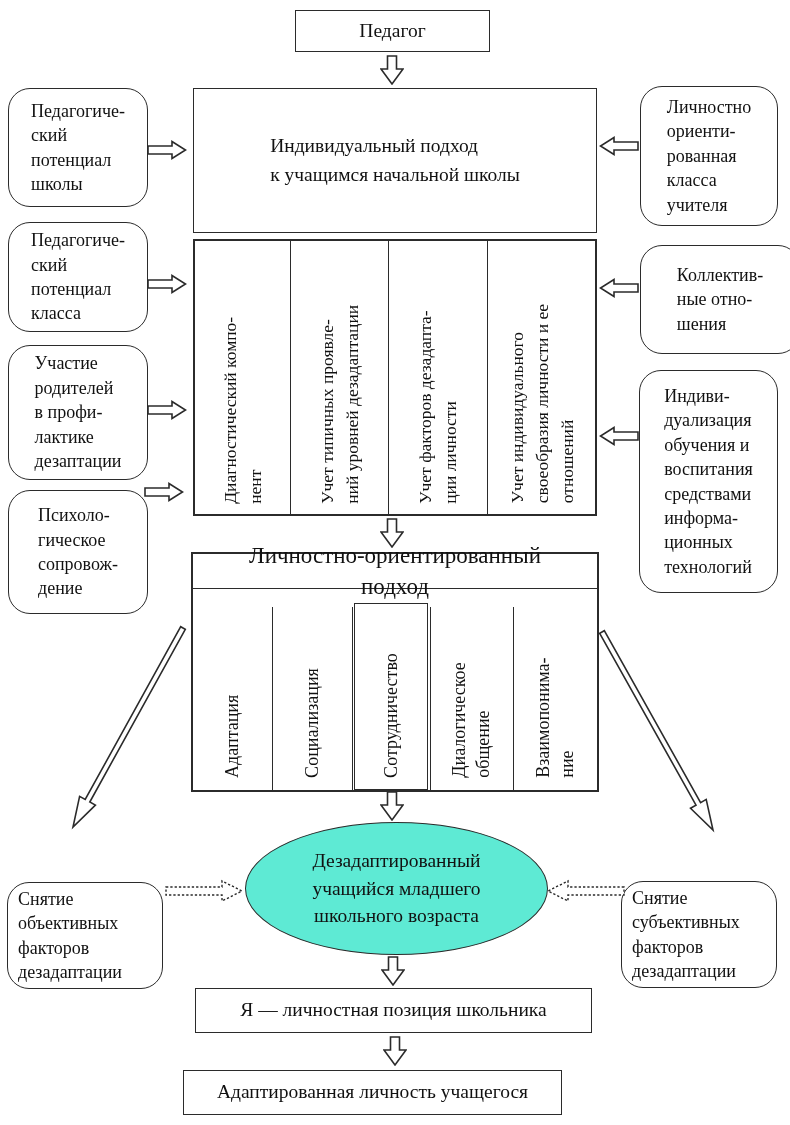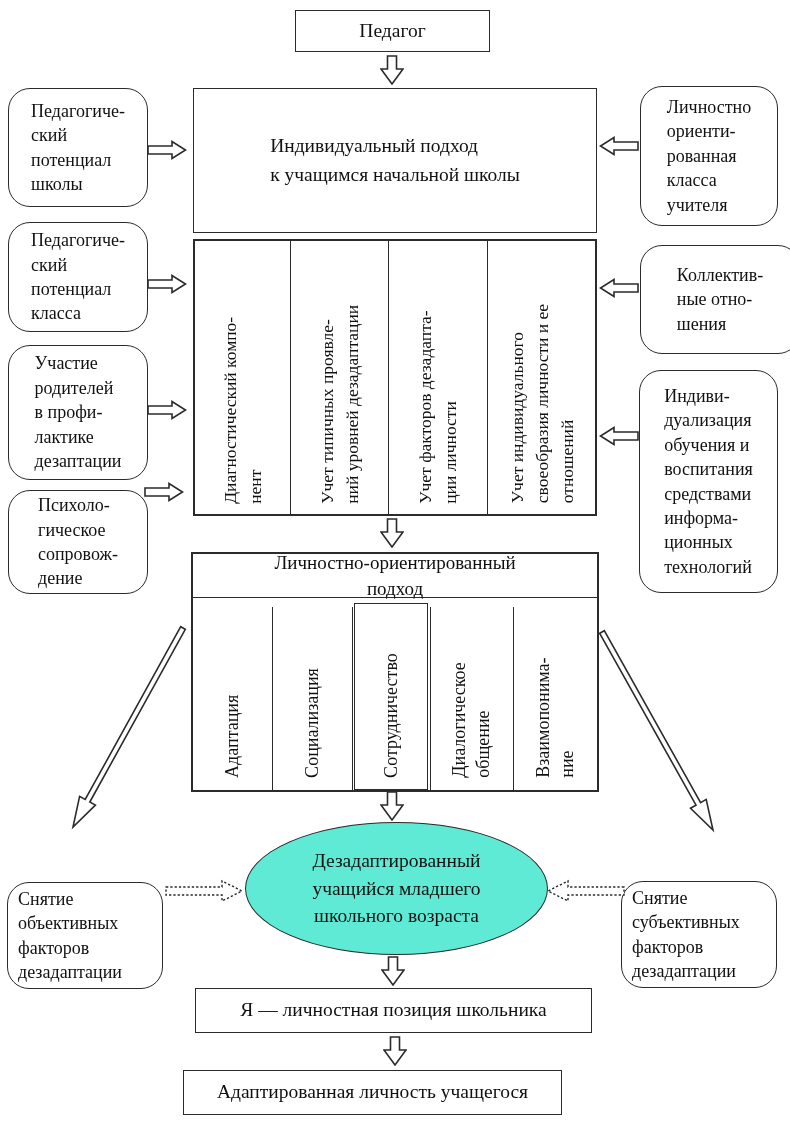--- a/index.html
+++ b/index.html
@@ -20,23 +20,23 @@
   }
   .vcell{
     position:absolute;box-sizing:border-box;display:flex;align-items:center;justify-content:center;
   }
   .divL{border-left:1.8px solid #2b2b2b;}
   .vtext{
     flex:none;transform:rotate(-90deg);white-space:pre-line;text-align:left;
   }
   .t1 .vtext{width:252px;font-size:17.5px;line-height:1.42;}
   .lop-head{
-    position:absolute;left:0;top:0;width:100%;height:44px;box-sizing:border-box;
+    position:absolute;left:0;top:0;width:100%;height:35px;box-sizing:border-box;
     border-bottom:1.8px solid #2b2b2b;display:flex;align-items:center;justify-content:center;
-    text-align:center;font-size:19px;line-height:1.35;
+    text-align:center;font-size:23px;line-height:1.35;
   }
   .lop .vtext{width:158px;font-size:18px;line-height:1.32;}
   .inner-frame{
     position:absolute;box-sizing:border-box;border:1.5px solid #2b2b2b;background:transparent;
     pointer-events:none;
   }
   .ellipse{
     position:absolute;box-sizing:border-box;border:1.6px solid #2b2b2b;border-radius:50%;
     background:#5eead4;display:flex;align-items:center;justify-content:center;text-align:center;
     font-size:19.5px;line-height:1.42;
@@ -95,21 +95,21 @@
 потенциал
 класса</span>
   </div>
   <div class="box fs18" style="left:8px;top:345px;width:140px;height:135px;">
     <span class="pre">Участие
 родителей
 в профи-
 лактике
 дезаптации</span>
   </div>
-  <div class="box fs18" style="left:8px;top:490px;width:140px;height:104px;font-family:Liberation Serif, serif;">
+  <div class="box fs18" style="left:8px;top:490px;width:140px;height:124px;font-family:Liberation Serif, serif;">
     <span class="pre">Психоло-
 гическое
 сопровож-
 дение</span>
   </div>
 
   <svg class="arr" style="left:147px;top:140px;" width="40" height="20" viewBox="0 0 40 20">
     <polygon points="1,6 25,6 25,1.5 38.5,10 25,18.5 25,14 1,14"></polygon>
   </svg>
   <svg class="arr" style="left:147px;top:274px;" width="40" height="20" viewBox="0 0 40 20">

